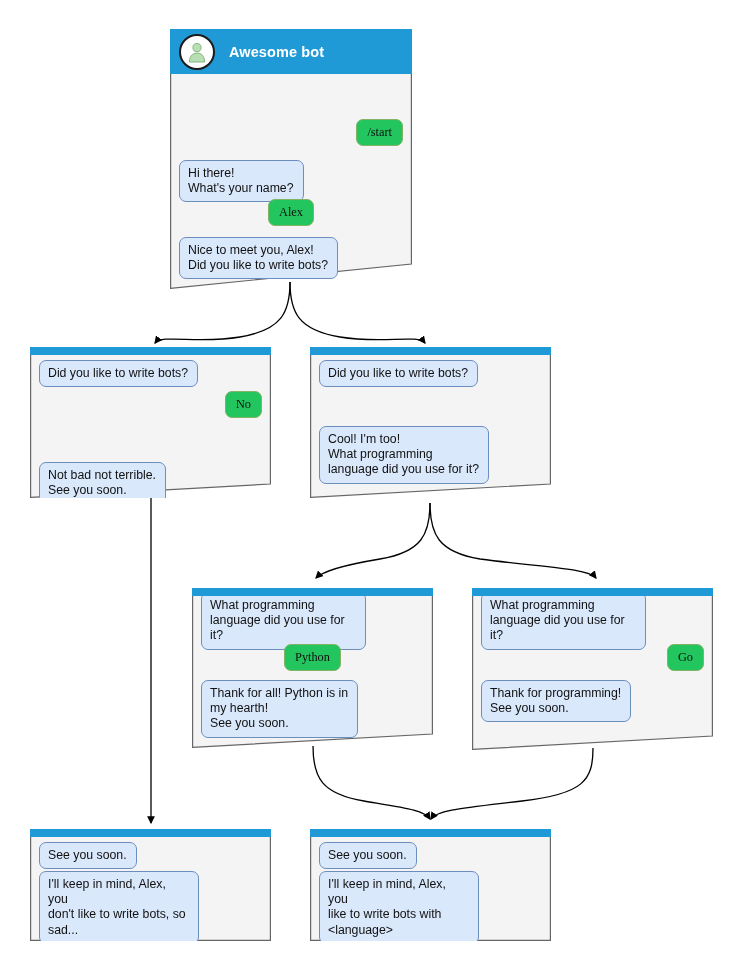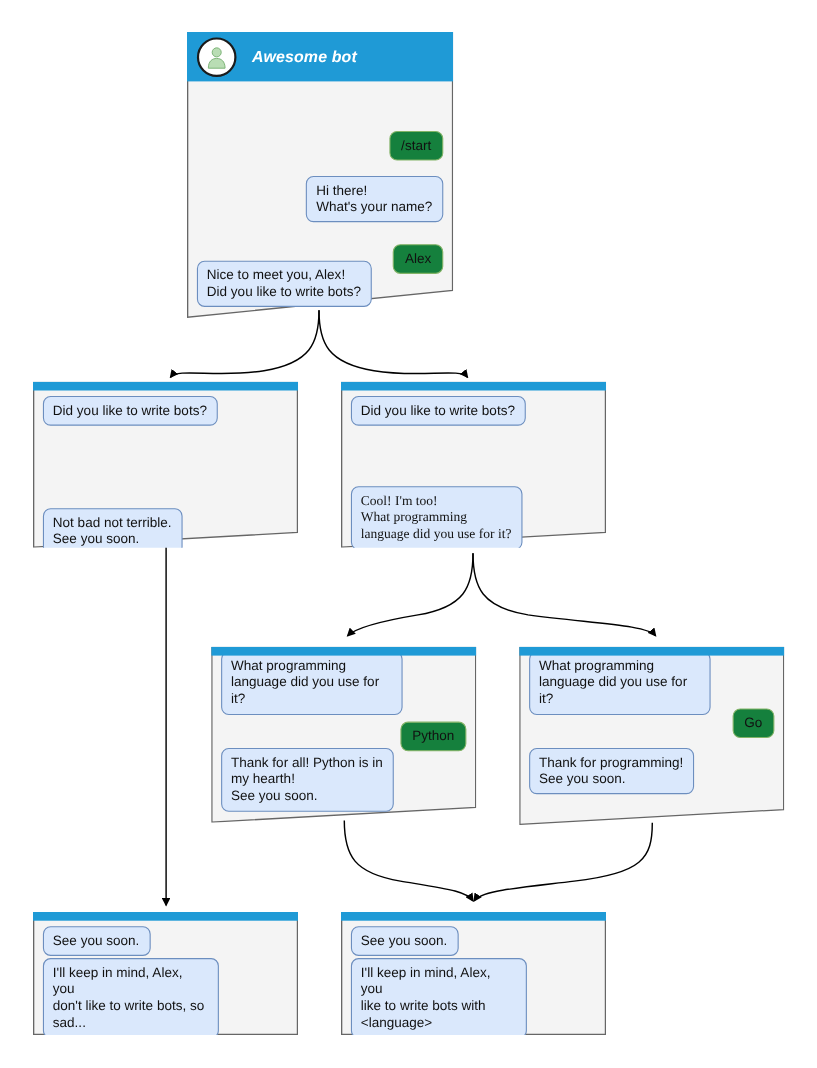--- a/index.html
+++ b/index.html
@@ -88,21 +88,20 @@
     flex: 0 0 auto;
   }
   .avatar svg { display: block; }
   .bot-title {
     color: #ffffff;
     font-size: 14.5px;
     font-weight: bold;
     margin-left: 14px;
     letter-spacing: 0.1px;
     white-space: nowrap;
-    font-style: italic;
   }
 
   .row {
     display: flex;
     position: absolute;
     left: 9px;
     right: 9px;
   }
   .row.left  { justify-content: flex-start; }
   .row.right { justify-content: flex-end; }
@@ -113,25 +112,26 @@
     color: #111111;
     padding: 5px 9px 5px 8px;
     border-radius: 7px;
     border: 1px solid #6c8ebf;
     background: #dae8fc;
     box-sizing: border-box;
     white-space: pre-line;
     max-width: 172px;
   }
   .bubble.user {
-    background: #15803d;
+    background: #22c55e;
     border-color: #82b366;
     border-radius: 7px;
     padding: 5px 10px 5px 10px;
     max-width: 150px;
+    font-family: Liberation Serif, serif;
   }
 </style>
 </head>
 <body>
 
 <div id="canvas">
 
   <svg class="edges" viewBox="0 0 743 971" width="743" height="971">
     <defs>
       <marker id="arrow" viewBox="0 0 10 10" refX="8.5" refY="5" markerWidth="6" markerHeight="6" orient="auto-start-reverse">
@@ -162,78 +162,81 @@
             <circle cx="12" cy="7.6" r="4.1" fill="#b9ddb4" stroke="#7cb377" stroke-width="0.9"></circle>
             <path d="M 4.4 22 C 4.4 15.6 8 13.1 12 13.1 C 16 13.1 19.6 15.6 19.6 22 Z" fill="#b9ddb4" stroke="#7cb377" stroke-width="0.9"></path>
           </svg>
         </div>
         <div class="bot-title">Awesome bot</div>
       </div>
 
       <div class="row right" style="top:90px;">
         <div class="bubble user">/start</div>
       </div>
-      <div class="row left" style="top:131px;justify-content:flex-end;">
+      <div class="row left" style="top:131px;">
         <div class="bubble">Hi there!
 What's your name?</div>
       </div>
-      <div class="row right" style="top:193px;">
+      <div class="row right" style="top:170px;justify-content:center;">
         <div class="bubble user">Alex</div>
       </div>
       <div class="row left" style="top:208px;">
         <div class="bubble" style="max-width:165px;">Nice to meet you, Alex!
 Did you like to write bots?</div>
       </div>
     </div>
   </div>
 
   <div class="node" id="node-no" style="left:30px; top:347px; width:241px; height:151px;">
     <svg class="node-shape" viewBox="0 0 241 151" preserveAspectRatio="none">
       <polygon points="0.6,0.6 240.4,0.6 240.4,137 0.6,150.4" fill="#f4f4f4" stroke="#666666" stroke-width="1.2"></polygon>
     </svg>
     <div class="node-inner">
       <div class="titlebar"></div>
       <div class="row left" style="top:13px;">
         <div class="bubble" style="max-width:165px;">Did you like to write bots?</div>
       </div>
+      <div class="row right" style="top:44px;">
+        <div class="bubble user">No</div>
+      </div>
       <div class="row left" style="top:87px;margin-top:28px;">
         <div class="bubble">Not bad not terrible.
 See you soon.</div>
       </div>
     </div>
   </div>
 
   <div class="node" id="node-yes" style="left:310px; top:347px; width:241px; height:151px;">
     <svg class="node-shape" viewBox="0 0 241 151" preserveAspectRatio="none">
       <polygon points="0.6,0.6 240.4,0.6 240.4,137 0.6,150.4" fill="#f4f4f4" stroke="#666666" stroke-width="1.2"></polygon>
     </svg>
     <div class="node-inner">
       <div class="titlebar"></div>
       <div class="row left" style="top:13px;">
         <div class="bubble" style="max-width:165px;">Did you like to write bots?</div>
       </div>
-      <div class="row left" style="top:95px;font-family:Liberation Serif, serif;">
+      <div class="row left" style="top:79px;">
         <div class="bubble">Cool! I'm too!
 What programming
 language did you use for it?</div>
       </div>
     </div>
   </div>
 
   <div class="node" id="node-python" style="left:192px; top:588px; width:241px; height:160px;">
     <svg class="node-shape" viewBox="0 0 241 160" preserveAspectRatio="none">
       <polygon points="0.6,0.6 240.4,0.6 240.4,146 0.6,159.4" fill="#f4f4f4" stroke="#666666" stroke-width="1.2"></polygon>
     </svg>
     <div class="node-inner">
       <div class="titlebar"></div>
       <div class="row left" style="top:4px;">
         <div class="bubble" style="max-width:165px;">What programming
 language did you use for it?</div>
       </div>
-      <div class="row right" style="top:68px;">
+      <div class="row right" style="top:56px;justify-content:center;">
         <div class="bubble user">Python</div>
       </div>
       <div class="row left" style="top:92px;">
         <div class="bubble" style="max-width:160px;">Thank for all! Python is in
 my hearth!
 See you soon.</div>
       </div>
     </div>
   </div>
 

